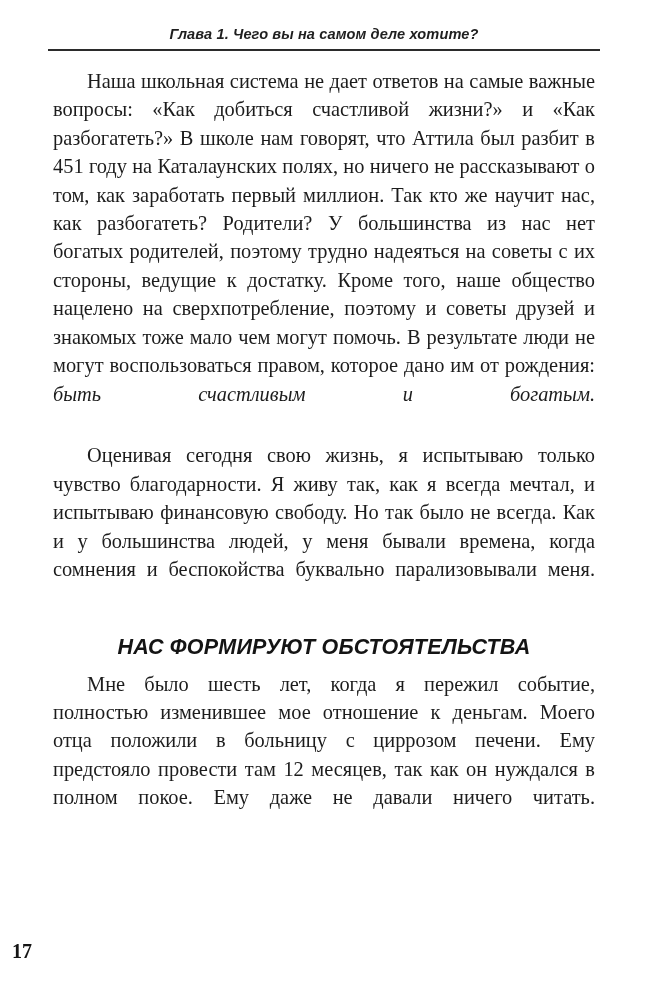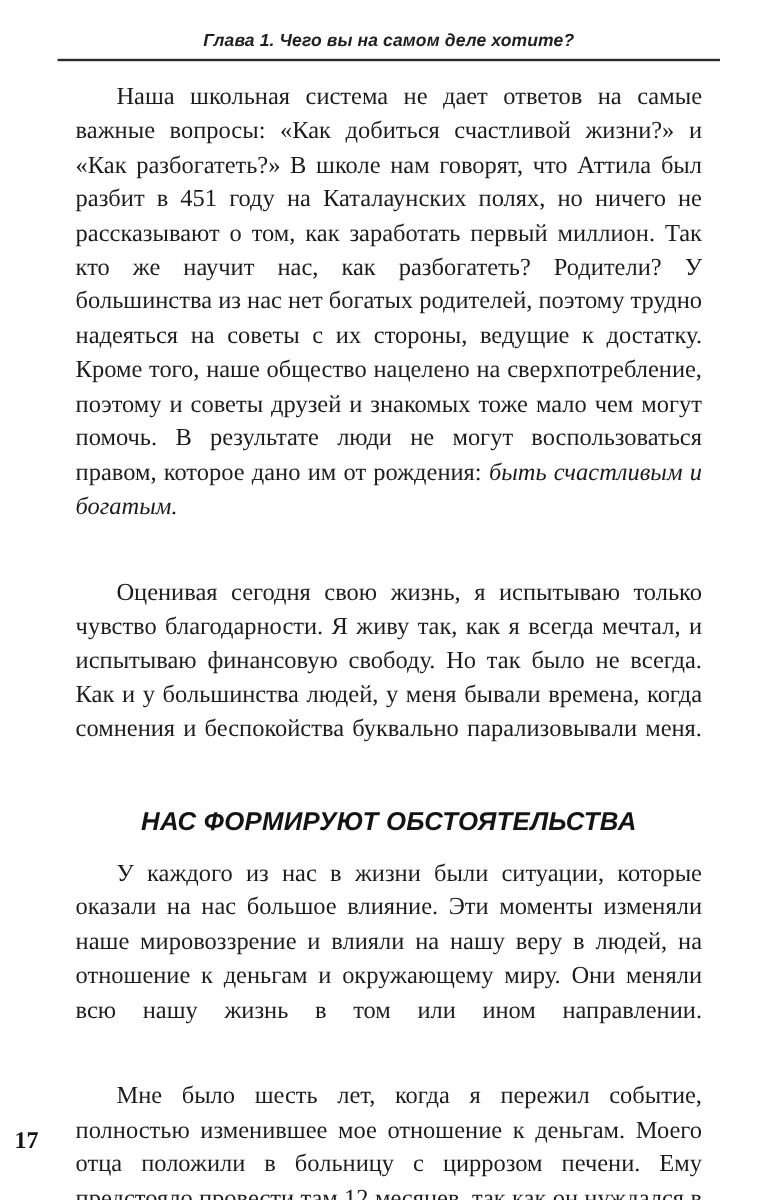--- a/index.html
+++ b/index.html
@@ -51,21 +51,21 @@
     background: #2b2b2b;
     width: 552px;
   }
 
   
   .body-block {
     margin-top: 16px;
   }
 
   p.para {
-    margin: 15px;
+    margin: 5px;
     font-size: 20.4px;
     line-height: 28.4px;
     text-align: justify;
     text-indent: 34px;
     text-justify: inter-word;
     color: #1c1c1c;
     hyphens: manual;
   }
 
   p.para .it {
@@ -117,21 +117,20 @@
     <div class="head-rule"></div>
 
     <div class="body-block">
 
       <p class="para"><span>Наша школьная система не дает ответов на самые важные вопросы: «Как добиться счастливой жизни?» и «Как разбогатеть?» В школе нам говорят, что Аттила был разбит в 451 году на Каталаунских полях, но ничего не рассказывают о том, как заработать первый миллион. Так кто же научит нас, как разбогатеть? Родители? У большинства из нас нет богатых родителей, поэтому трудно надеяться на советы с их стороны, ведущие к достатку. Кроме того, наше общество нацелено на сверхпотребление, поэтому и советы друзей и знакомых тоже мало чем могут помочь. В результате люди не могут воспользоваться правом, которое дано им от рождения: </span><span class="it">быть счастливым и богатым.</span></p>
 
       <p class="para">Оценивая сегодня свою жизнь, я испытываю только чувство благодарности. Я живу так, как я всегда мечтал, и испытываю финансовую свободу. Но так было не всегда. Как и у большинства людей, у меня бывали времена, когда сомнения и беспокойства буквально парализовывали меня.</p>
 
       <h2 class="section-heading">НАС ФОРМИРУЮТ ОБСТОЯТЕЛЬСТВА</h2>
 
-      <p class="para">У каждого из нас в жизни были ситуации, которые оказали на нас большое влияние. Эти моменты изменяли наше мировоззрение и влияли на нашу веру в людей, на отношение к деньгам и окружающему миру. Они меняли всю нашу жизнь в том или ином направлении.</p>
 
       <p class="para">Мне было шесть лет, когда я пережил событие, полностью изменившее мое отношение к деньгам. Моего отца положили в больницу с циррозом печени. Ему предстояло провести там 12 месяцев, так как он нуждался в полном покое. Ему даже не давали ничего читать.</p>
 
     </div>
   </div>
 
   <div class="folio">17</div>
 
 </div>
 

